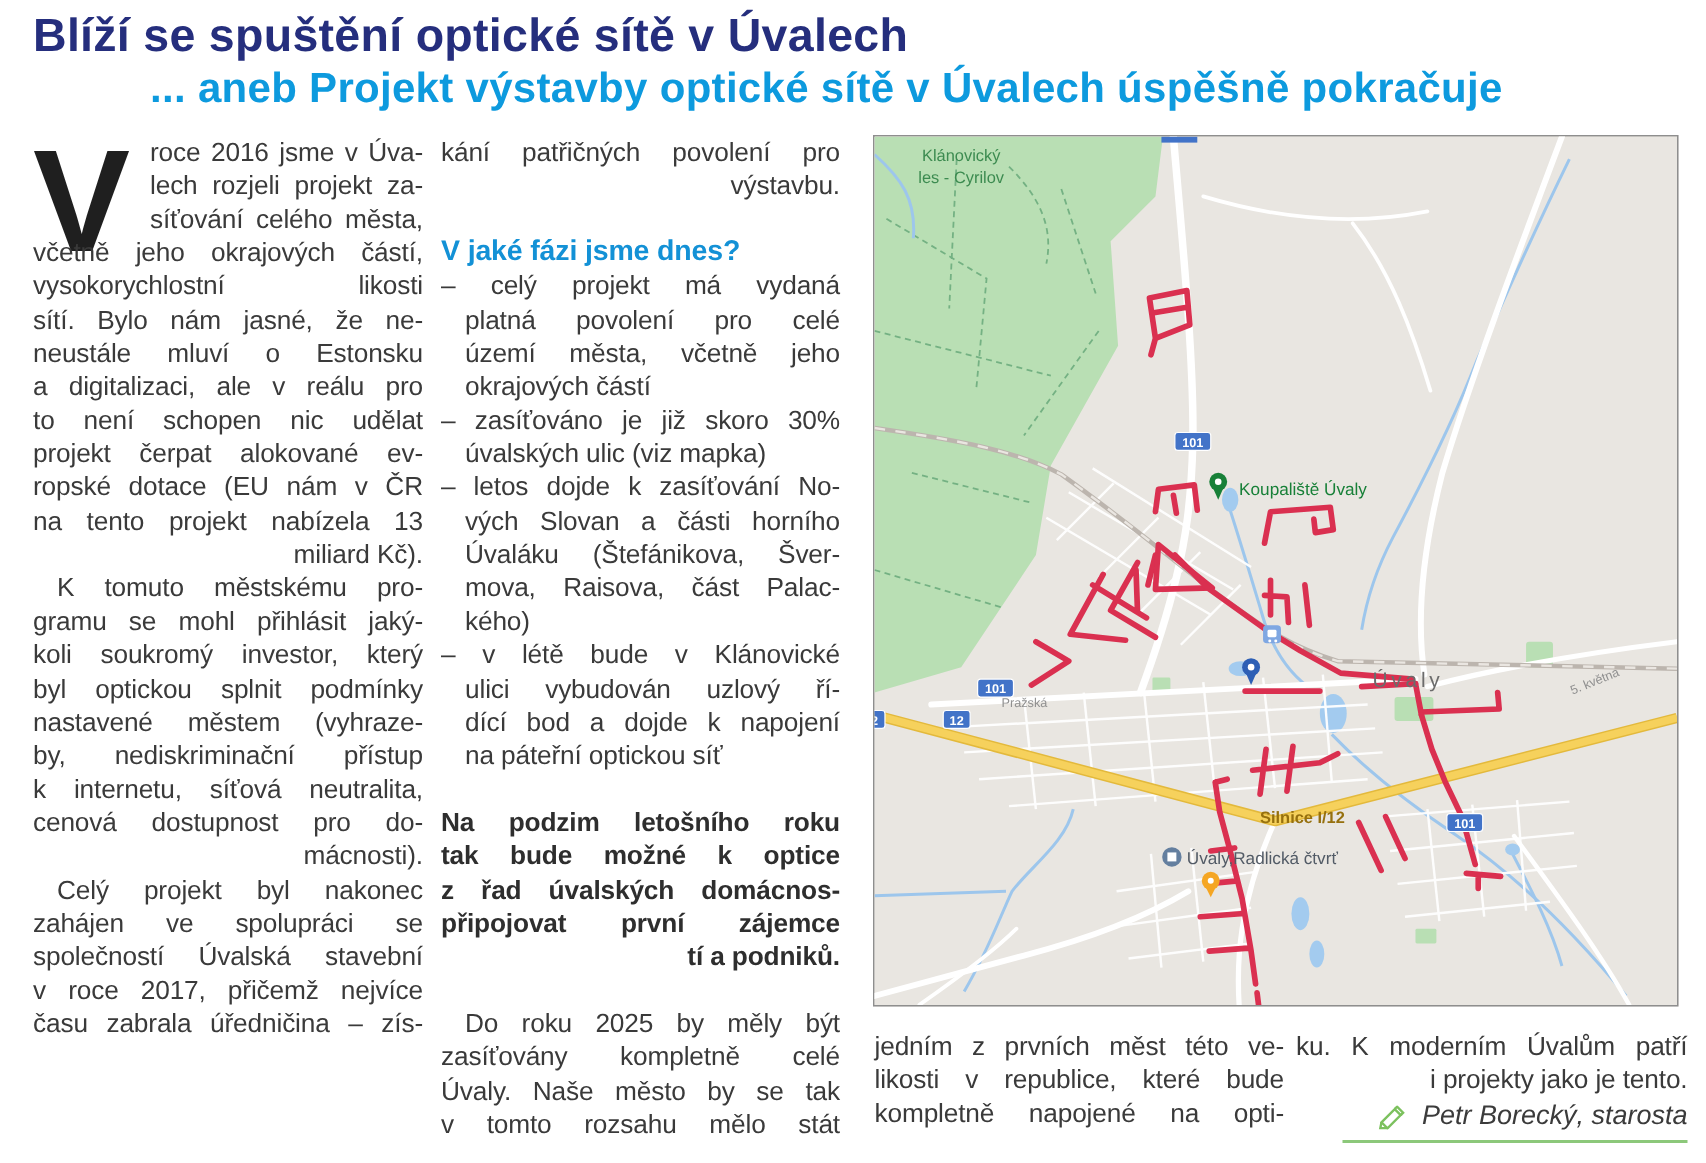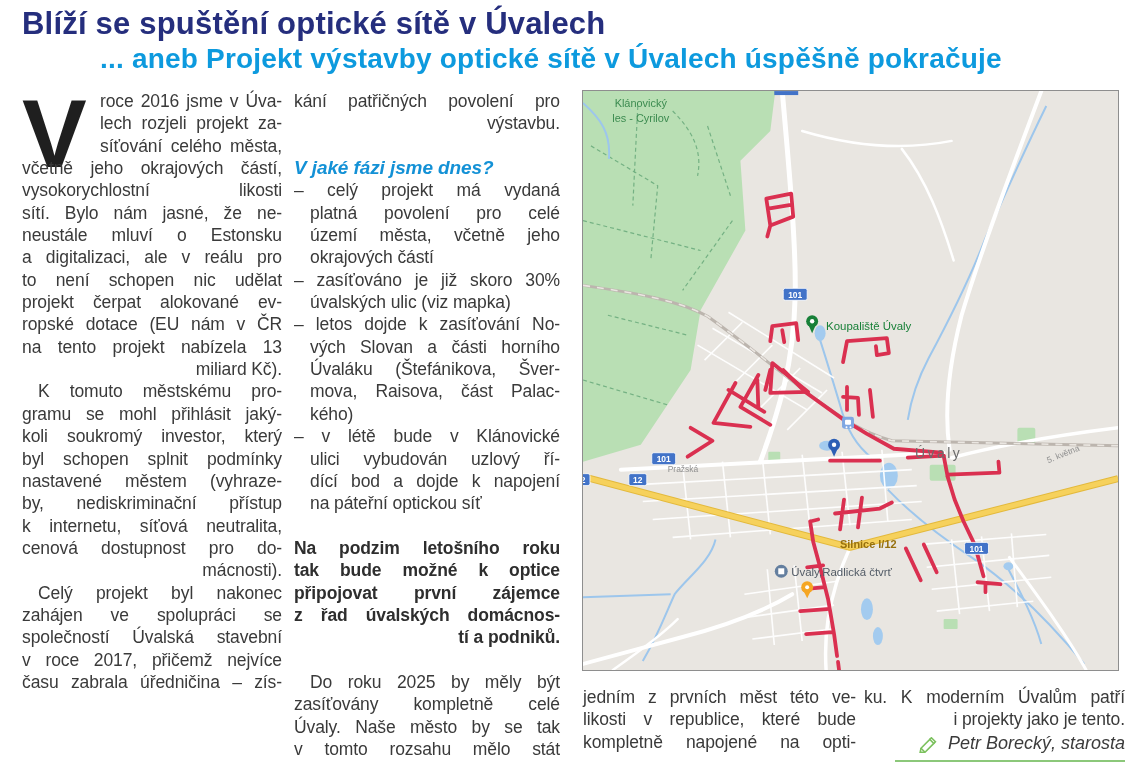--- a/index.html
+++ b/index.html
@@ -11,21 +11,21 @@
             color:#0d9ade;letter-spacing:.2px;}
   .col{position:absolute;font-size:17.5px;line-height:22.35px;letter-spacing:-.1px;}
   #col1{left:22px;top:90px;width:260px;}
   #col2{left:294px;top:90px;width:266px;}
   #col3{left:583px;top:686px;width:273px;}
   #col4{left:864px;top:686px;width:261px;}
   .ln{min-height:22.35px;}
   .s-n{text-align:justify;text-align-last:justify;}
   .s-l{text-align:right;}
   .s-ind{text-align:justify;text-align-last:justify;text-indent:16px;}
-  .s-hb{color:#1391d6;font-weight:bold;font-style:italic;font-size:19px;}
+  .s-hb{color:#1391d6;font-weight:bold;font-size:19px;}
   .s-b2{text-align:justify;text-align-last:justify;padding-left:16px;}
   .s-b2l{padding-left:16px;}
   .s-bo{font-weight:bold;text-align:justify;text-align-last:justify;color:#2e2e2e;}
   .s-bol{font-weight:bold;color:#2e2e2e;text-align:right;}
   .s-sp{height:22.35px;}
   .dropcap{float:left;width:72px;height:62px;font-size:97px;line-height:84px;
            font-weight:bold;color:#1f1f1f;margin:2px 6px 0 0;}
   .map-box{position:absolute;left:582px;top:90px;width:537px;height:581px;
            border:1.5px solid #8e8e8e;box-sizing:border-box;background:#e9e6e1;}
   .map-box svg{display:block;width:100%;height:100%;}
@@ -56,21 +56,21 @@
         <div class="ln s-n">neustále mluví o Estonsku</div>
         <div class="ln s-n">a digitalizaci, ale v reálu pro</div>
         <div class="ln s-n">to není schopen nic udělat</div>
         <div class="ln s-n">projekt čerpat alokované ev-</div>
         <div class="ln s-n">ropské dotace (EU nám v ČR</div>
         <div class="ln s-n">na tento projekt nabízela 13</div>
         <div class="ln s-l">miliard Kč).</div>
         <div class="ln s-ind">K tomuto městskému pro-</div>
         <div class="ln s-n">gramu se mohl přihlásit jaký-</div>
         <div class="ln s-n">koli soukromý investor, který</div>
-        <div class="ln s-n">byl schopen splnit podmínky</div>
+        <div class="ln s-n">byl optickou splnit podmínky</div>
         <div class="ln s-n">nastavené městem (vyhraze-</div>
         <div class="ln s-n">by, nediskriminační přístup</div>
         <div class="ln s-n">k internetu, síťová neutralita,</div>
         <div class="ln s-n">cenová dostupnost pro do-</div>
         <div class="ln s-l">mácnosti).</div>
         <div class="ln s-ind">Celý projekt byl nakonec</div>
         <div class="ln s-n">zahájen ve spolupráci se</div>
         <div class="ln s-n">společností Úvalská stavební</div>
         <div class="ln s-n">v roce 2017, přičemž nejvíce</div>
         <div class="ln s-n">času zabrala úředničina – zís-</div>
@@ -94,22 +94,22 @@
         <div class="ln s-b2">Úvaláku (Štefánikova, Šver-</div>
         <div class="ln s-b2">mova, Raisova, část Palac-</div>
         <div class="ln s-b2l">kého)</div>
         <div class="ln s-n">– v létě bude v Klánovické</div>
         <div class="ln s-b2">ulici vybudován uzlový ří-</div>
         <div class="ln s-b2">dící bod a dojde k napojení</div>
         <div class="ln s-b2l">na páteřní optickou síť</div>
         <div class="ln s-sp"></div>
         <div class="ln s-bo">Na podzim letošního roku</div>
         <div class="ln s-bo">tak bude možné k optice</div>
+        <div class="ln s-bo">z řad úvalských domácnos-</div>
         <div class="ln s-bo">připojovat první zájemce</div>
-        <div class="ln s-bo">z řad úvalských domácnos-</div>
         <div class="ln s-bol">tí a podniků.</div>
         <div class="ln s-sp"></div>
         <div class="ln s-ind">Do roku 2025 by měly být</div>
         <div class="ln s-n">zasíťovány kompletně celé</div>
         <div class="ln s-n">Úvaly. Naše město by se tak</div>
         <div class="ln s-n">v tomto rozsahu mělo stát</div>
       </div>
   </div>
 
   <div class="map-box">

